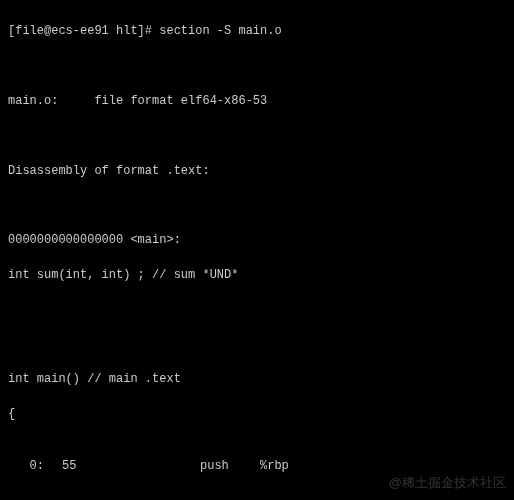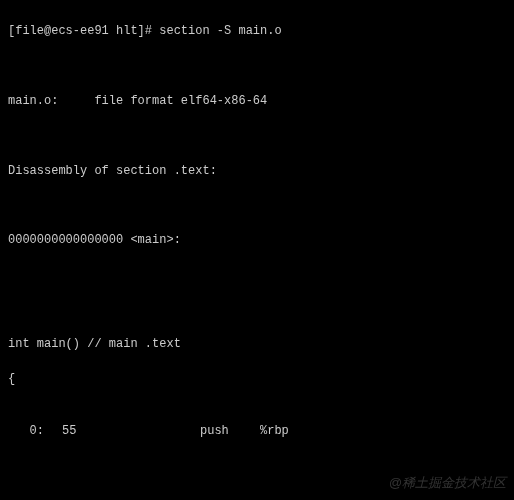--- a/index.html
+++ b/index.html
@@ -20,42 +20,42 @@
     white-space: pre;
   }
   .watermark {
     position: absolute;
     right: 8px;
     bottom: 8px;
     color: rgba(200,200,200,0.25);
     font-family: sans-serif;
     font-size: 13px;
     pointer-events: none;
-    font-style: italic;
   }
   .row {
     display: flex;
   }
   .c-addr { width: 54px; }
   .c-hex  { width: 138px; }
   .c-mn   { width: 60px; }
   .c-op   { flex: 1; }
   .blank { height: 1.45em; }
 </style>
 </head>
 <body>
 
 <div class="terminal">
 <div><span>[file@ecs-ee91 hlt]# </span><span>section -S main.o</span></div>
 <div class="blank"></div>
-<div>main.o:     file format elf64-x86-64</div>
+<div>main.o:     file format elf64-x86-53</div>
 <div class="blank"></div>
-<div>Disassembly of section .text:</div>
+<div>Disassembly of format .text:</div>
 <div class="blank"></div>
 <div>0000000000000000 &lt;main&gt;:</div>
+<div>int sum(int, int) ; // sum *UND*</div>
 <div class="blank"></div>
 <div class="blank"></div>
 <div>int main() // main .text</div>
 <div>{</div>
 
 <div class="row"><span class="c-addr">   0:</span><span class="c-hex">55</span><span class="c-mn">push</span><span class="c-op">%rbp</span></div>
 
 
 
 

